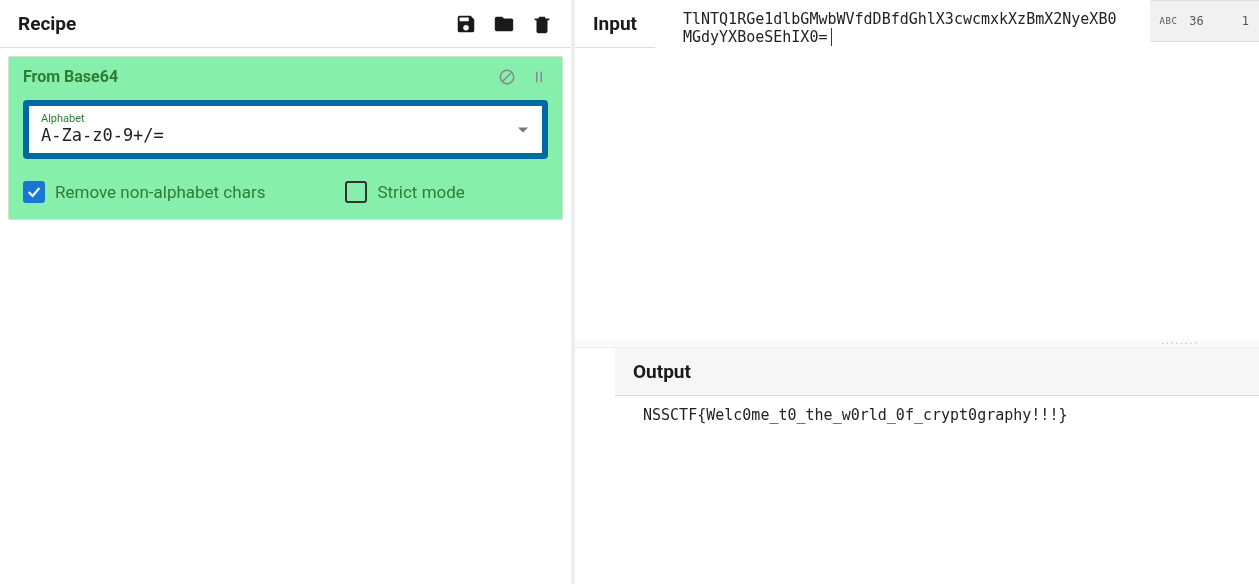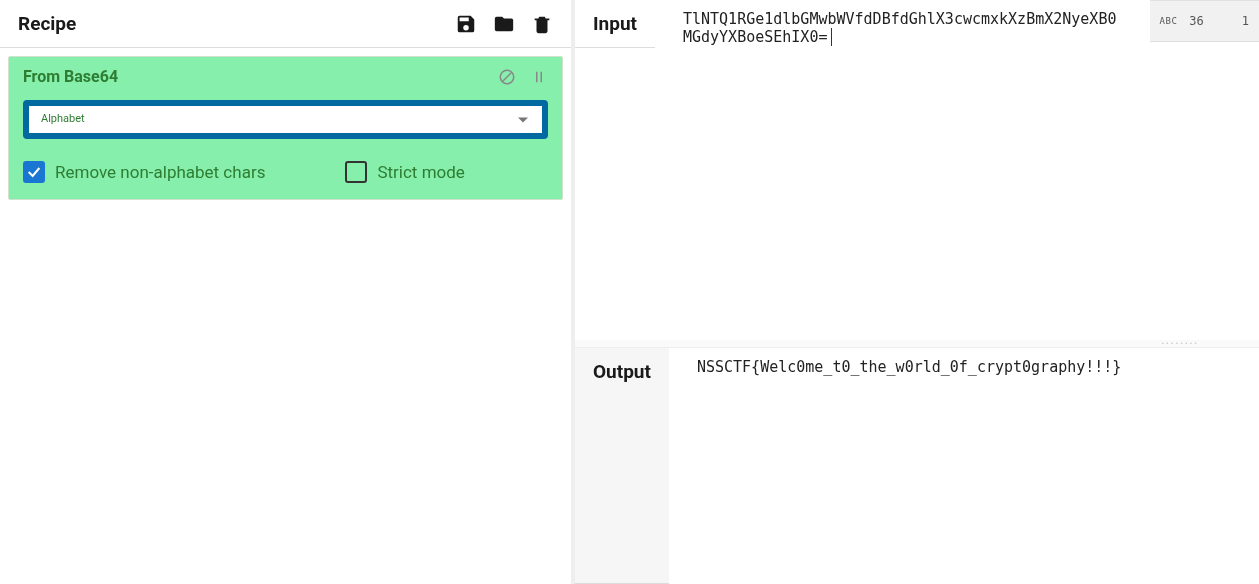--- a/index.html
+++ b/index.html
@@ -26,21 +26,21 @@
 .check-box.checked { background: #1976d2; border-color: #1976d2; }
 .check-box.checked svg { width: 16px; height: 16px; stroke: #fff; stroke-width: 3; fill: none; }
 .check-label { color: #2e7d32; font-size: 17px; text-align: center; }
 .input-area { flex: 0 0 340px; display: flex; flex-direction: row; }
 .io-text { padding: 10px 28px; font-family: "Consolas", monospace; font-size: 15px; color: #222; word-break: break-all; flex: 1; white-space: pre-wrap; }
 .io-text .cursor { border-left: 1px solid #333; margin-left: 4px; }
 .status-strip { display: flex; align-items: center; gap: 12px; padding: 4px 10px; background: #f1f1f1; border-top: 1px solid #e0e0e0; border-bottom: 1px solid #e0e0e0; font-size: 12px; color: #555; font-family: "Consolas", monospace; height: 42px; }
 .status-strip .abc { font-size: 9px; letter-spacing: 0.5px; text-transform: uppercase; }
 .status-strip svg { width: 14px; height: 14px; fill: #555; }
 .divider-grip { height: 8px; background: #fafafa; border-bottom: 1px solid #eee; display: flex; justify-content: flex-end; align-items: center; padding-right: 60px; color: #ccc; font-size: 8px; letter-spacing: 2px; }
-.output-area { flex: 1; display: flex; flex-direction: row; }
+.output-area { flex: 1; display: flex; flex-direction: column; margin-left: 40px; }
 .output-header { background: #f6f6f6; padding: 12px 18px; border-bottom: 1px solid #ddd; }
 </style>
 </head>
 <body>
 
 <div class="pane-left">
   <div class="panel-header">
     <div class="panel-title">Recipe</div>
     <div class="header-icons">
       <svg viewBox="0 0 24 24">
@@ -64,20 +64,21 @@
               <line x1="6" y1="18" x2="18" y2="6"></line>
             </svg>
           <svg viewBox="0 0 24 24">
               <line x1="9" y1="5" x2="9" y2="19"></line>
               <line x1="15" y1="5" x2="15" y2="19"></line>
             </svg>
         </div>
       </div>
       <div class="alphabet-field">
         <div class="alphabet-label">Alphabet</div>
+        <div class="alphabet-value">A-Za-z0-9+/=</div>
         <div class="caret"></div>
       </div>
       <div class="op-checks">
         <div class="check">
           <div class="check-box checked">
             <svg viewBox="0 0 24 24">
                 <polyline points="4 12 10 18 20 6"></polyline>
               </svg>
           </div>
           <div class="check-label">Remove non-alphabet chars</div>

